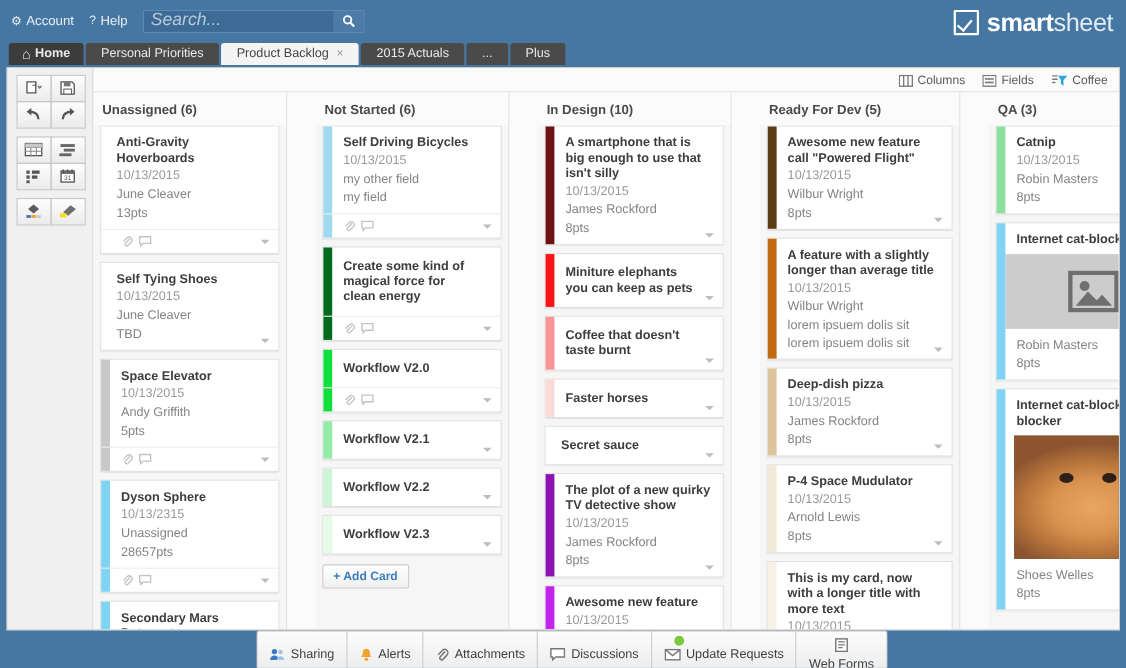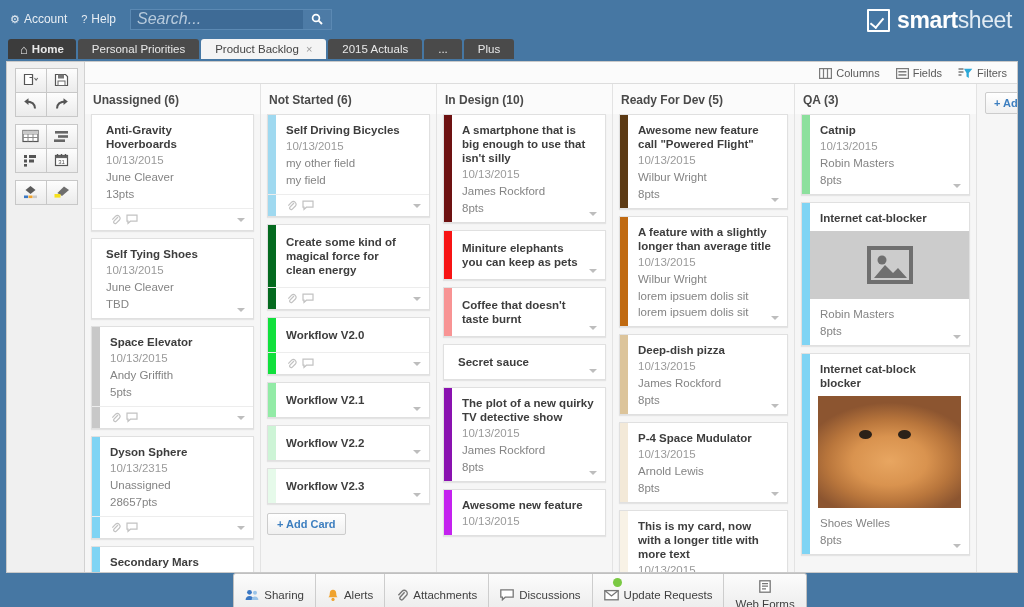--- a/index.html
+++ b/index.html
@@ -43,21 +43,21 @@
   .tgroup { width: 62px; margin-bottom: 8px; display: grid; grid-template-columns: 31px 31px; }
   .tbtn { height: 25px; border: 1px solid #c8c8c8; background: linear-gradient(#fdfdfd,#ebebeb);
     display: flex; align-items: center; justify-content: center; cursor: pointer; margin: -0.5px; }
   .tbtn svg { display: block; }
 
   .board { flex: 1; display: flex; flex-direction: column; min-width: 0; }
   .boardtools { height: 22px; border-bottom: 1px solid #dddddd; background: #fbfbfb; display: flex;
     align-items: center; justify-content: flex-end; padding-right: 10px; gap: 16px; }
   .bt { display: flex; align-items: flex-end; gap: 4px; font-size: 11px; color: #5a5a5a; cursor: pointer; }
 
-  .cols { flex: 1; display: flex; overflow: hidden; background: #fbfbfb; }
+  .cols { flex: 1; display: flex; overflow: hidden; background: #fbfbfb; gap: 26px; }
   .col { width: 176px; flex: 0 0 176px; border-right: 1px solid #e3e3e3; background: #f6f6f6; display: flex; flex-direction: column; }
   .col.wide { width: 182px; flex: 0 0 182px; }
   .col.last { background: #f6f6f6; }
   .colhead { font-size: 12px; font-weight: bold; color: #4a4a4a; padding: 9px 0 7px 8px; background: #fbfbfb; }
   .colbody { flex: 1; overflow: hidden; padding: 0 6px 6px 6px; }
 
   .card { background: #fff; border: 1px solid #e0e0e0; margin-bottom: 7px; position: relative;
     box-shadow: 0 1px 1px rgba(0,0,0,.07); cursor: pointer; }
   .card .bar { position: absolute; left: 0; top: 0; bottom: 0; width: 8px; }
   .card .inner { padding: 8px 10px 6px 18px; position: relative; }
@@ -247,21 +247,21 @@
             <rect x="2.4" y="3" width="8" height="1.5" fill="#7b7b7b"></rect>
             <rect x="2.4" y="6.2" width="8" height="1.5" fill="#7b7b7b"></rect>
           </svg>
           <span>Fields</span>
         </div>
         <div class="bt">
           <svg width="15" height="11" viewBox="0 0 15 11">
             <path d="M0.5 1h5M0.5 4h5M0.5 7h3" stroke="#7b7b7b" stroke-width="1.3"></path>
             <path d="M6 0.8h8.3L10.8 5v5l-2.3-1.6V5z" fill="#2aa8d8"></path>
           </svg>
-          <span>Filters</span>
+          <span>Coffee</span>
         </div>
       </div>
 
       <div class="cols" id="colsroot">
           <div class="col">
             <div class="colhead">Unassigned (6)</div>
             <div class="colbody">
               <div class="card nobar">
                 <div class="inner">
                   <div class="ctitle">Anti-Gravity Hoverboards</div>
@@ -416,20 +416,27 @@
                 <div class="bar" style="background: rgb(247, 20, 20);"></div>
                 <div class="inner">
                   <div class="ctitle">Miniture elephants you can keep as pets</div>
                   <div class="chev"></div>
                 </div>
               </div>
               <div class="card compact">
                 <div class="bar" style="background: rgb(248, 148, 148);"></div>
                 <div class="inner">
                   <div class="ctitle">Coffee that doesn't taste burnt</div>
+                  <div class="chev"></div>
+                </div>
+              </div>
+              <div class="card compact">
+                <div class="bar" style="background: rgb(252, 218, 218);"></div>
+                <div class="inner">
+                  <div class="ctitle">Faster horses</div>
                   <div class="chev"></div>
                 </div>
               </div>
               <div class="card nobar compact">
                 <div class="inner">
                   <div class="ctitle">Secret sauce</div>
                   <div class="chev"></div>
                 </div>
               </div>
               <div class="card">

